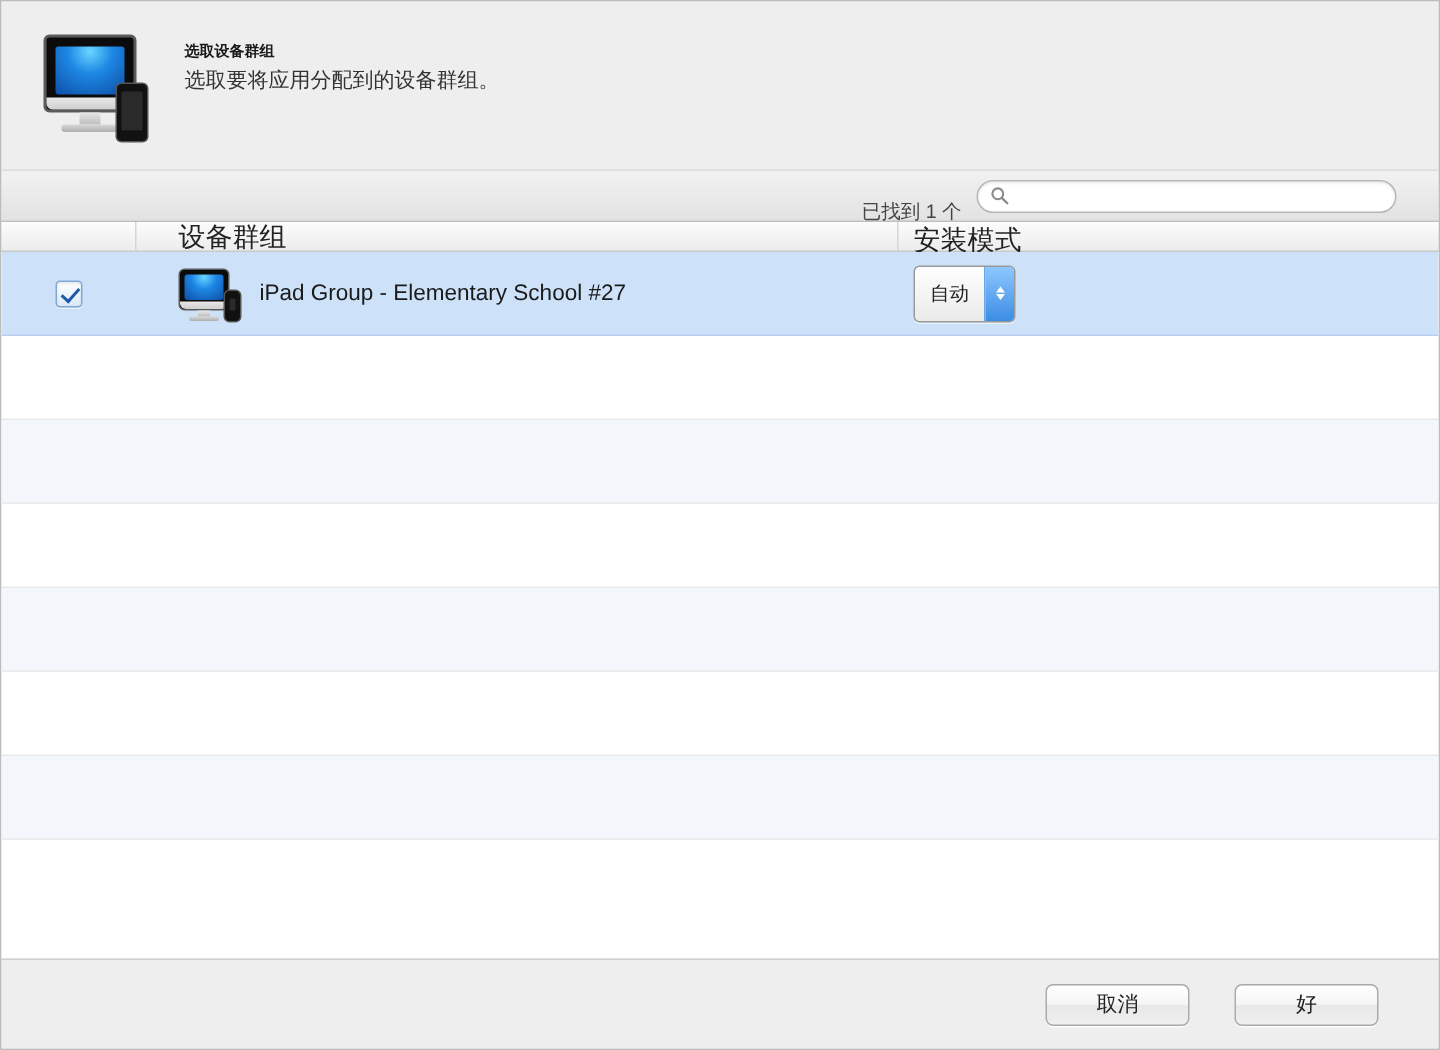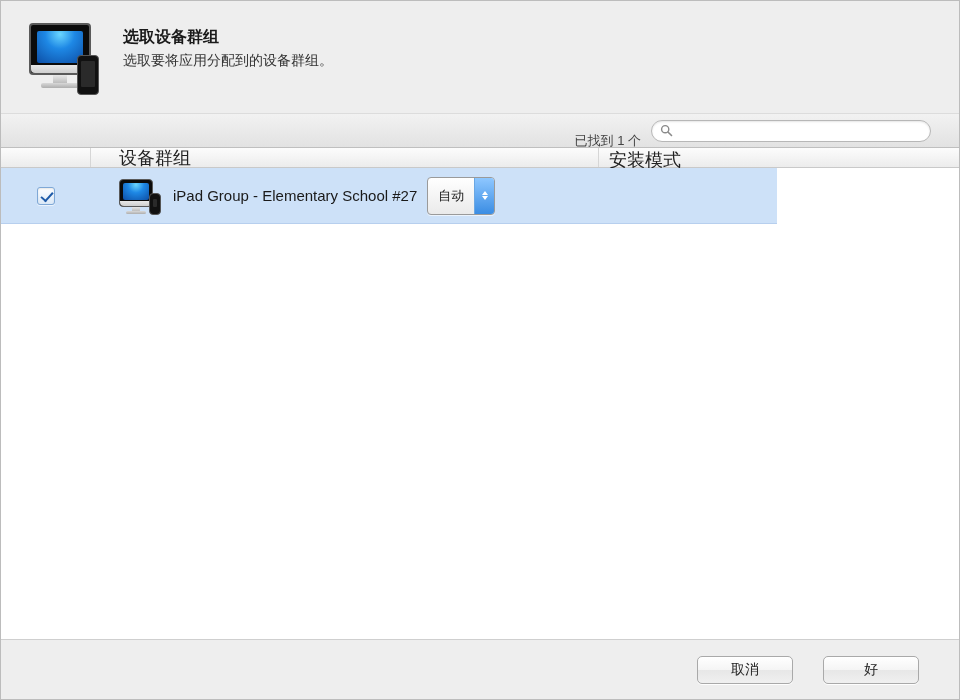--- a/index.html
+++ b/index.html
@@ -76,21 +76,21 @@
   .iphone::after {
     content: "";
     position: absolute;
     left: 3px; right: 3px; top: 5px; bottom: 7px;
     background: #2a2a2a;
     border-radius: 1px;
   }
   .header-text { padding-top: 4px; }
   .header-title {
     font-weight: bold;
-    font-size: 16px;
+    font-size: 10px;
     margin-bottom: 4px;
     color: #1a1a1a;
   }
   .header-subtitle {
     font-size: 14px;
     color: #333;
   }
 
   
   .search-strip {
@@ -135,21 +135,21 @@
   .col-check { width: 90px; border-right: 1px solid #d6d6d6; }
   .col-group { flex: 1 1 auto; padding-left: 28px; display:flex; align-items:center; border-right: 1px solid #d6d6d6; }
   .col-mode  { width: 360px; padding-left: 10px; display:flex; align-items:flex-start; }
 
   
   .table-body {
     flex: 1 1 auto;
     background: #fff;
     overflow: hidden;
     display: flex;
-    flex-direction: row;
+    flex-direction: column;
     text-align: center;
   }
   .table-row {
     height: 56px;
     display: flex;
     align-items: center;
     border-bottom: 1px solid #eaeaea;
   }
   .table-row.alt { background: #f3f6fa; }
   .table-row.selected { background: #cde1f8; border-bottom-color: #b7cfee; }

